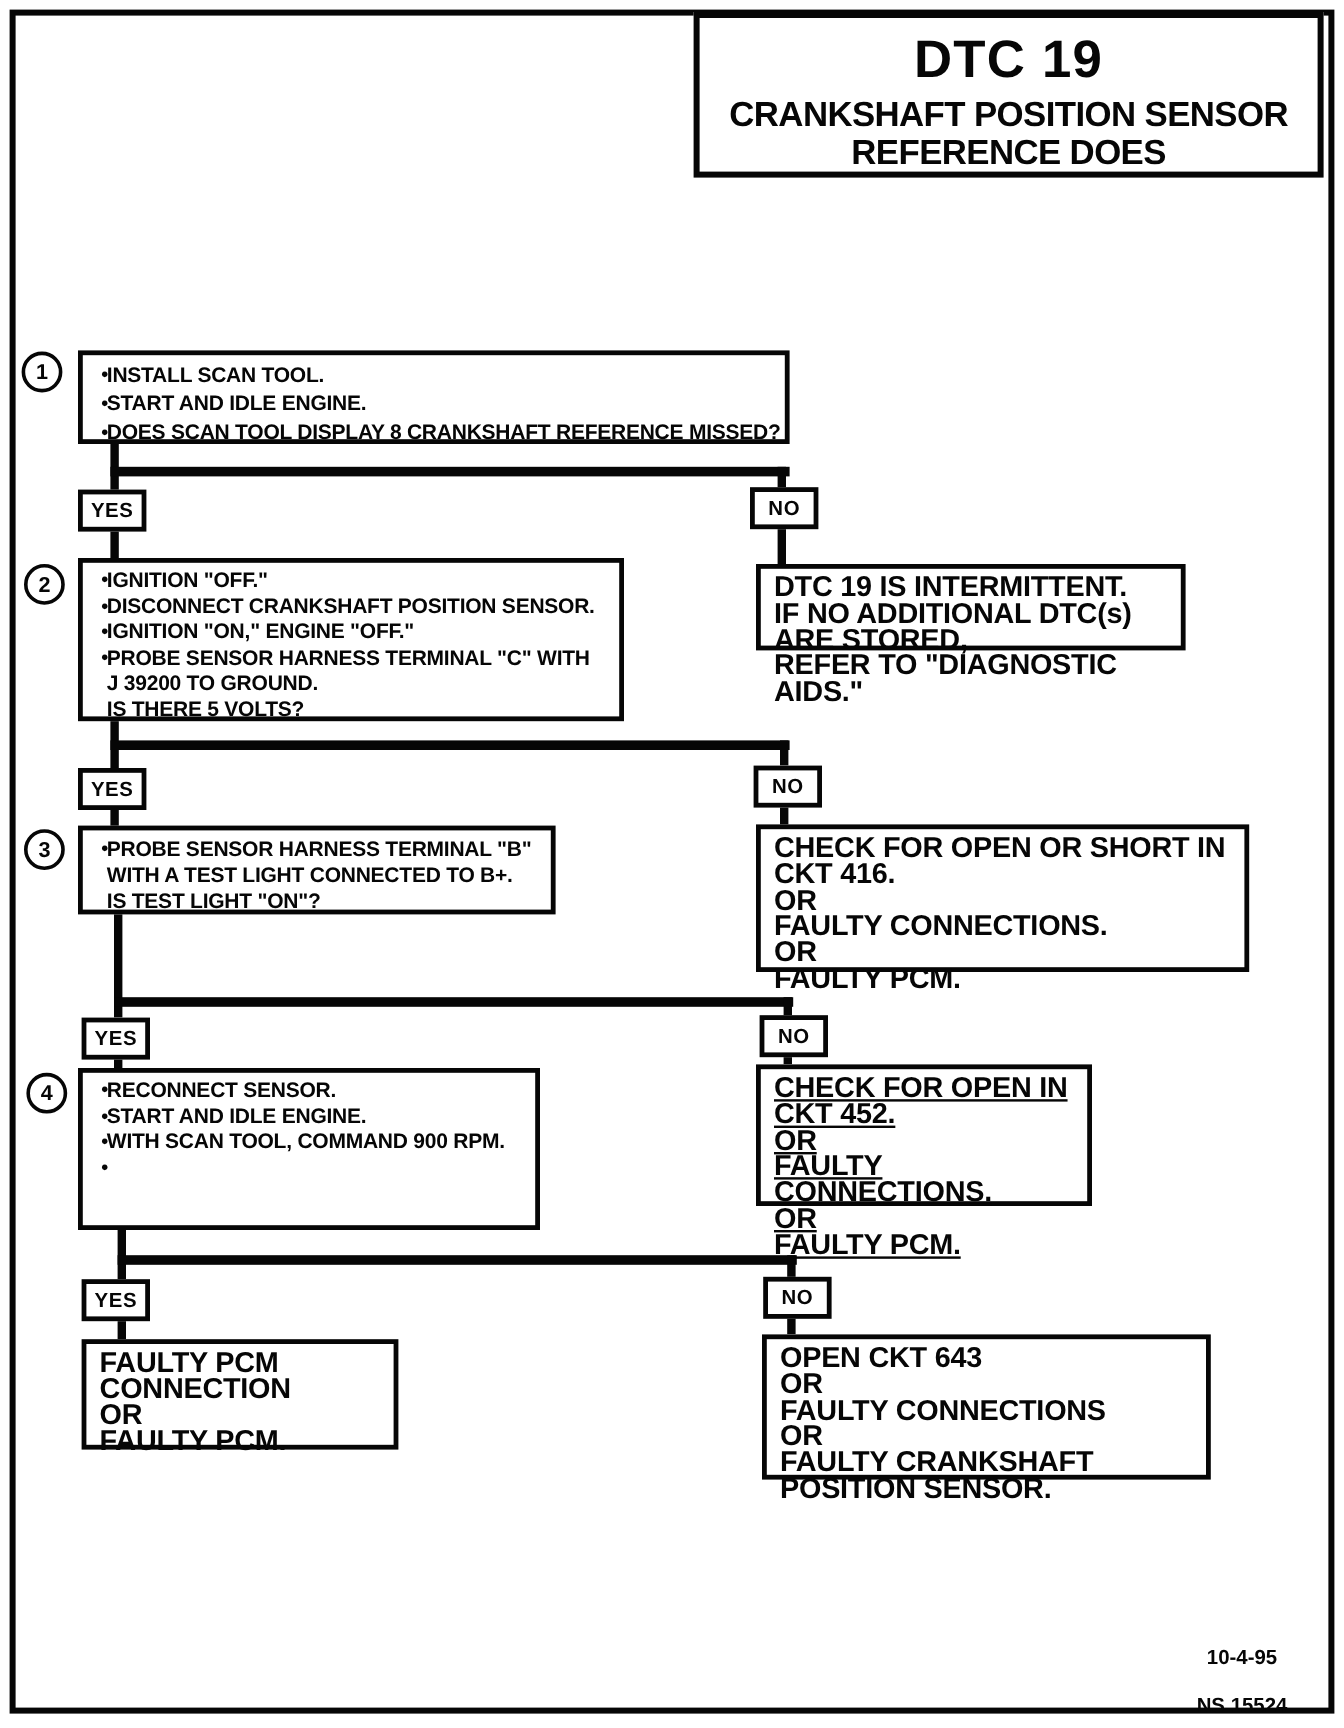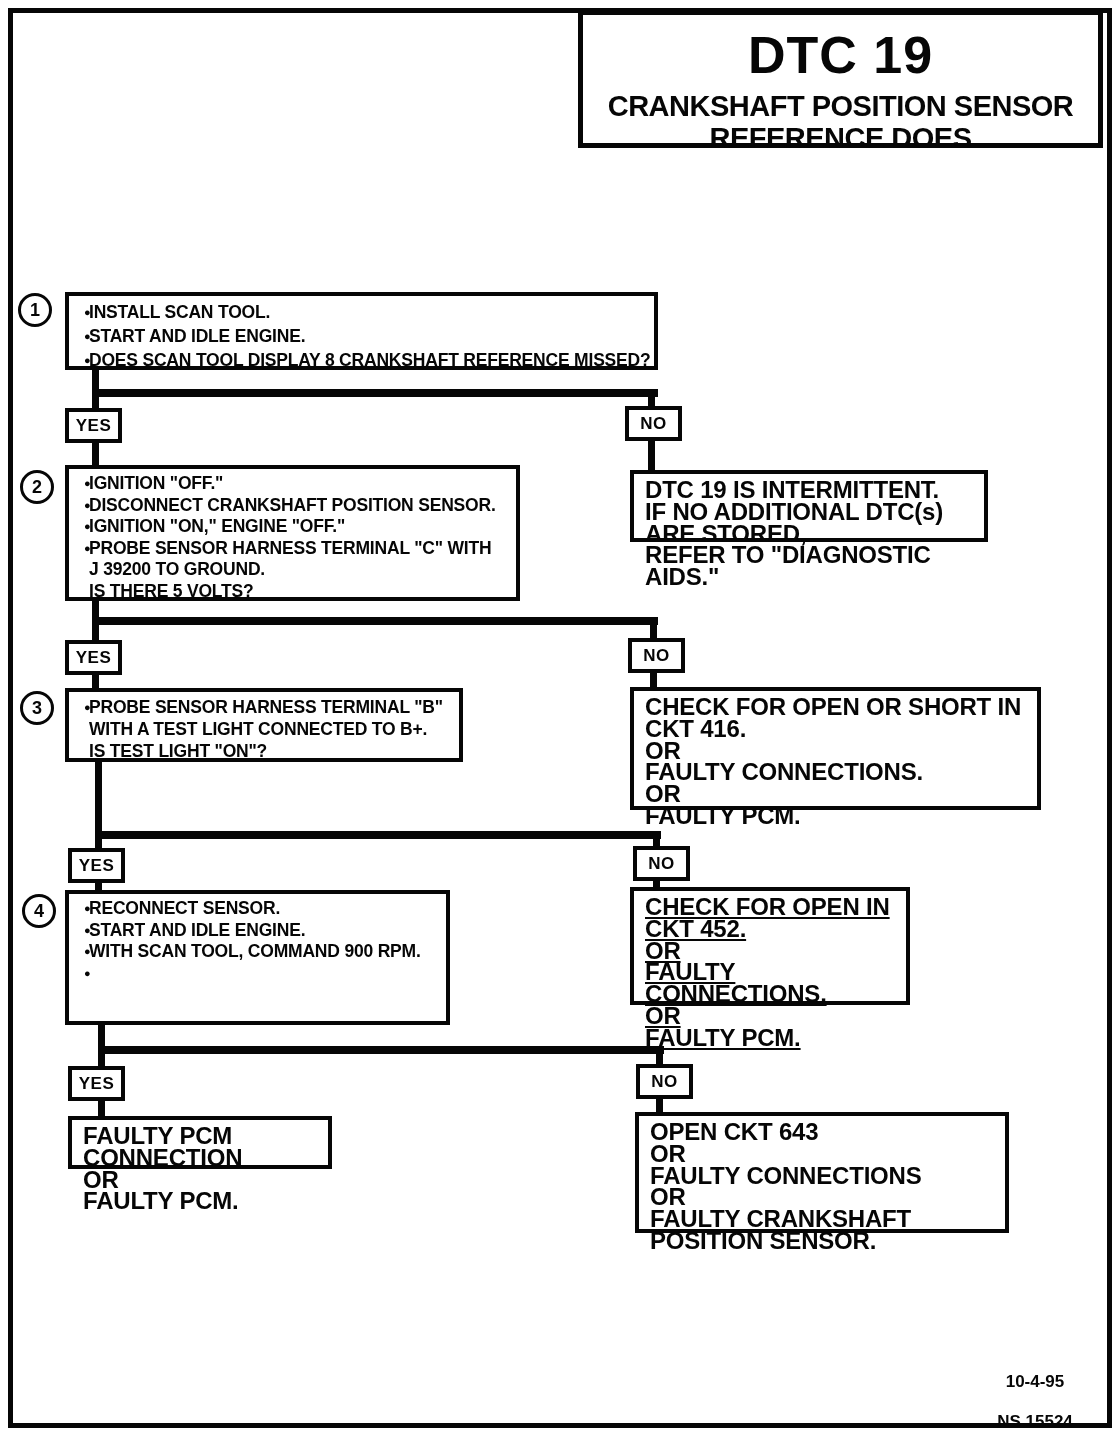--- a/index.html
+++ b/index.html
@@ -18,21 +18,21 @@
   .frame {
     left: 8px; top: 8px; width: 1104px; height: 1420px;
     border: 5px solid #060606;
   }
 
   .titlebox {
     left: 578px; top: 10px; width: 525px; height: 138px;
     border: 5px solid #060606; background: #fff;
     text-align: center;
   }
-  .title-main { font-size: 52px; letter-spacing: 1px; margin-top: 10px; }
+  .title-main { font-size: 44px; letter-spacing: 1px; margin-top: 10px; }
   .title-sub  { font-size: 29px; line-height: 32px; letter-spacing: -0.5px; white-space: pre-line; margin-top: 5px; }
 
   .circ {
     width: 34px; height: 34px;
     border: 3px solid #060606; border-radius: 50%;
     text-align: center; line-height: 28px; font-size: 18px;
     background: #fff;
   }
 
   .stepbox {
@@ -199,21 +199,21 @@
   <div class="abs vline" style="left:98px; top:1025px; height:41px;"></div>
   <div class="abs hline" style="left:98px; top:1046px; width:566px;"></div>
   <div class="abs vline" style="left:656px; top:1046px; height:20px;"></div>
 
   <div class="abs decision" style="left:68px; top:1066px;">YES</div>
   <div class="abs decision" style="left:636px; top:1064px;">NO</div>
 
   <div class="abs vline" style="left:98px; top:1101px; height:15px;"></div>
   <div class="abs vline" style="left:656px; top:1099px; height:13px;"></div>
 
-  <div class="abs result" style="left:68px; top:1116px; width:264px; height:53px;">FAULTY PCM CONNECTION
+  <div class="abs result" style="left:68px; top:1116px; width:264px; height:92px;">FAULTY PCM CONNECTION
 OR
 FAULTY PCM.</div>
   <div class="abs result" style="left:635px; top:1112px; width:374px; height:121px;">OPEN CKT 643
 OR
 FAULTY CONNECTIONS
 OR
 FAULTY CRANKSHAFT POSITION SENSOR.</div>
 
   <div class="abs footer-id">
     <div>10-4-95</div>

